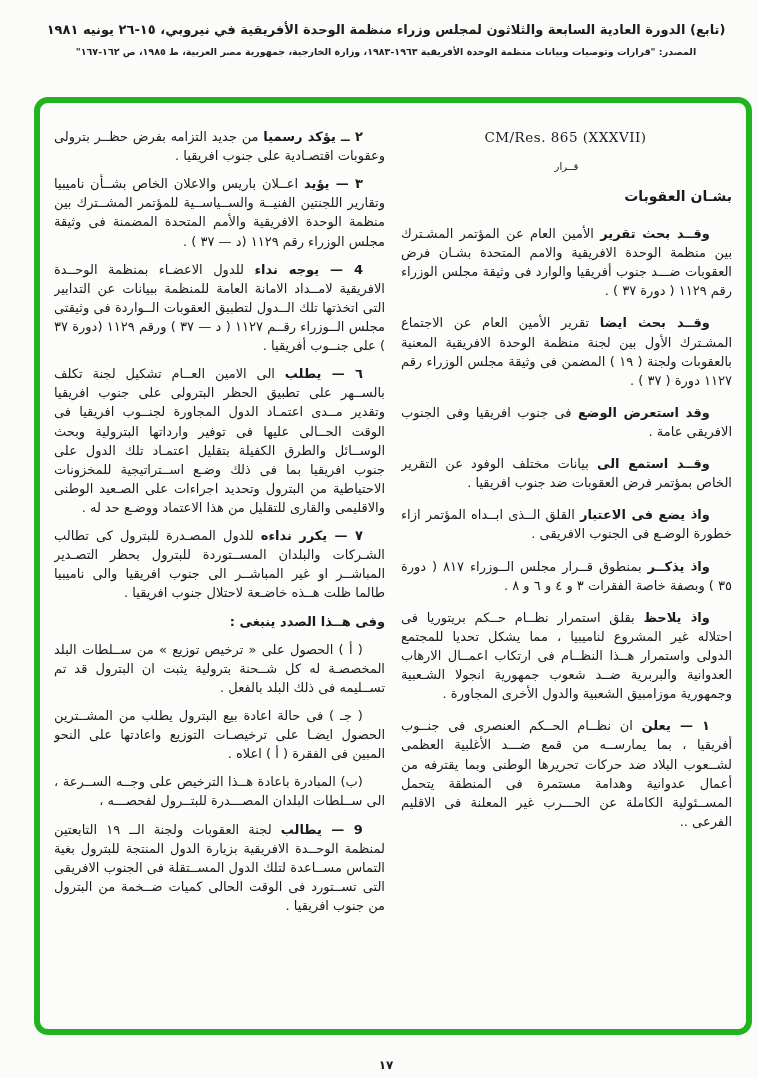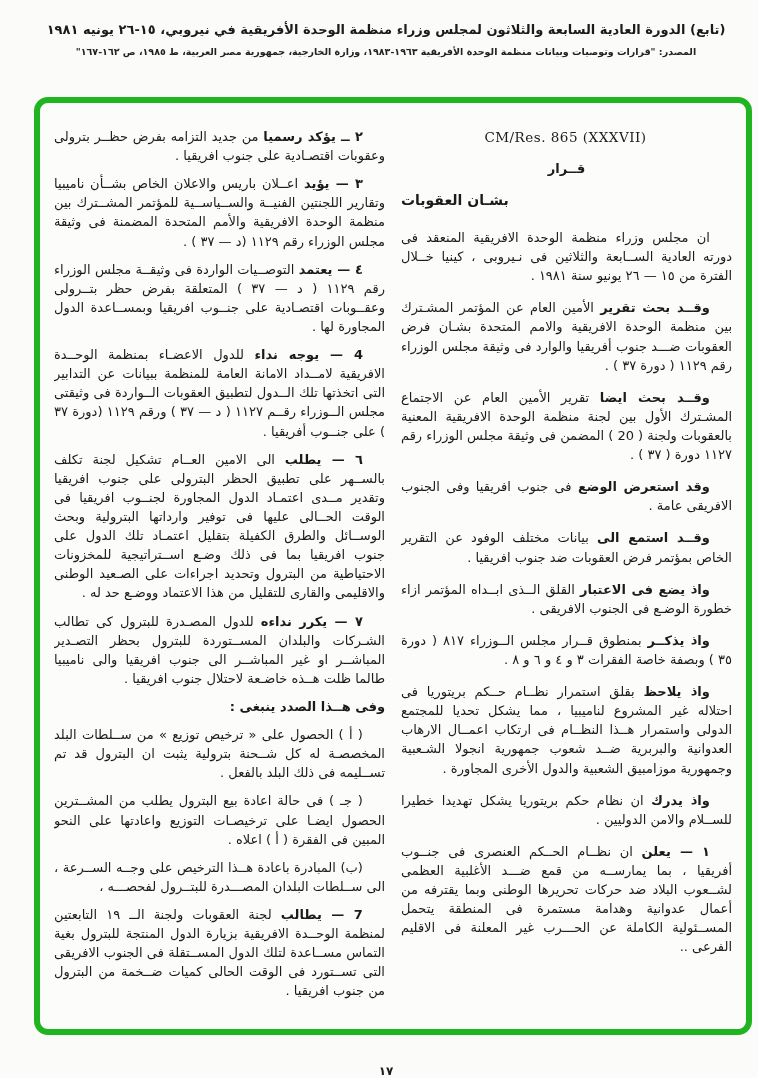--- a/index.html
+++ b/index.html
@@ -57,46 +57,46 @@
   .docref {
     direction: ltr;
     text-align: center;
     font-family: "DejaVu Serif", serif;
     font-size: 13.5px;
     margin: 2px 2px 16px 0;
     letter-spacing: 0.5px;
   }
   .res-title {
     text-align: center;
-    font-weight: bold;
-    font-size: 13px;
+    font-weight: normal;
+    font-size: 10px;
     margin: 10px 0 16px 0;
   }
   .res-subtitle {
-    text-align: left;
+    text-align: right;
     font-weight: bold;
     font-size: 14px;
     margin: 0 0 20px 0;
   }
   .para {
     font-size: 13px;
     line-height: 1.47;
     text-align: justify;
     margin: 0 0 9px 0;
     text-indent: 1.7em;
   }
   .col-right .para { margin-bottom: 13px; }
   .para .lead { font-weight: bold; }
   .para.flush {
     text-indent: 0;
     font-weight: bold;
   }
   .footer {
     position: absolute;
-    bottom: 0;
+    bottom: 6px;
     left: 0;
     width: 100%;
     text-align: center;
     font-size: 12px;
     font-weight: bold;
   }
 </style>
 </head>
 <body>
 
@@ -108,67 +108,64 @@
   </div>
 
   <div class="content-box" style="border-color: rgb(33, 180, 33);">
 
     <div class="col col-right">
       <div class="docref">CM/Res. 865 (XXXVII)</div>
       <div class="res-title">قــرار</div>
       <div class="res-subtitle">بشـان العقوبات</div>
       <div>
 
-          <p class="para"><span>ان مجلس وزراء منظمة الوحدة الافريقية المنعقد فى دورته العادية الســابعة والثلاثين فى نـيروبى ، كينيا خــلال الفترة من ١٥ — ٢٦ يونيو سنة ١٩٨١ .</span></p>
 
           <p class="para"><b class="lead">وقــد بحث تقرير</b><span> الأمين العام عن المؤتمر المشـترك بين منظمة الوحدة الافريقية والامم المتحدة بشـان فرض العقوبات ضـــد جنوب أفريقيا والوارد فى وثيقة مجلس الوزراء رقم ١١٢٩ ( دورة ٣٧ ) .</span></p>
 
-          <p class="para"><b class="lead">وقــد بحث ايضا</b><span> تقرير الأمين العام عن الاجتماع المشـترك الأول بين لجنة منظمة الوحدة الافريقية المعنية بالعقوبات ولجنة ( 20 ) المضمن فى وثيقة مجلس الوزراء رقم ١١٢٧ دورة ( ٣٧ ) .</span></p>
+          <p class="para"><b class="lead">وقــد بحث ايضا</b><span> تقرير الأمين العام عن الاجتماع المشـترك الأول بين لجنة منظمة الوحدة الافريقية المعنية بالعقوبات ولجنة ( ١٩ ) المضمن فى وثيقة مجلس الوزراء رقم ١١٢٧ دورة ( ٣٧ ) .</span></p>
 
           <p class="para"><b class="lead">وقد استعرض الوضع</b><span> فى جنوب افريقيا وفى الجنوب الافريقى عامة .</span></p>
 
 
           <p class="para"><b class="lead">وقــد استمع الى</b><span> بيانات مختلف الوفود عن التقرير الخاص بمؤتمر فرض العقوبات ضد جنوب افريقيا .</span></p>
 
           <p class="para"><b class="lead">واذ يضع فى الاعتبار</b><span> القلق الــذى ابــداه المؤتمر ازاء خطورة الوضـع فى الجنوب الافريقى .</span></p>
 
           <p class="para"><b class="lead">واذ يذكــر</b><span> بمنطوق قــرار مجلس الــوزراء ٨١٧ ( دورة ٣٥ ) وبصفة خاصة الفقرات ٣ و ٤ و ٦ و ٨ .</span></p>
 
           <p class="para"><b class="lead">واذ يلاحظ</b><span> بقلق استمرار نظــام حــكم بريتوريا فى احتلاله غير المشروع لناميبيا ، مما يشكل تحديا للمجتمع الدولى واستمرار هــذا النظــام فى ارتكاب اعمــال الارهاب العدوانية والبربرية ضــد شعوب جمهورية انجولا الشـعبية وجمهورية موزامبيق الشعبية والدول الأخرى المجاورة .</span></p>
 
-          <p class="para"><b class="lead">واذ يدرك</b><span> ان نظام حكم بريتوريا يشكل تهديدا خطيرا للســلام والامن الدوليين .</span></p>
 
           <p class="para"><b class="lead">١ — يعلن</b><span> ان نظــام الحــكم العنصرى فى جنــوب أفريقيا ، بما يمارســه من قمع ضـــد الأغلبية العظمى لشــعوب البلاد ضد حركات تحريرها الوطنى وبما يقترفه من أعمال عدوانية وهدامة مستمرة فى المنطقة يتحمل المســئولية الكاملة عن الحـــرب غير المعلنة فى الاقليم الفرعى ..</span></p>
         </div>
     </div>
 
     <div class="col col-left">
       <div>
 
           <p class="para"><b class="lead">٢ ــ يؤكد رسميا</b><span> من جديد التزامه بفرض حظــر بترولى وعقوبات اقتصـادية على جنوب افريقيا .</span></p>
 
           <p class="para"><b class="lead">٣ — يؤيد</b><span> اعــلان باريس والاعلان الخاص بشــأن ناميبيا وتقارير اللجنتين الفنيــة والســياســية للمؤتمر المشــترك بين منظمة الوحدة الافريقية والأمم المتحدة المضمنة فى وثيقة مجلس الوزراء رقم ١١٢٩ (د — ٣٧ ) .</span></p>
 
-          <p class="para"><b class="lead">٤ — يعتمد</b><span> التوصــيات الواردة فى وثيقــة مجلس الوزراء رقم ١١٢٩ ( د — ٣٧ ) المتعلقة بفرض حظر بتــرولى وعقــوبات اقتصـادية على جنــوب افريقيا وبمســاعدة الدول المجاورة لها .</span></p>
 
           <p class="para"><b class="lead">4 — يوجه نداء</b><span> للدول الاعضـاء بمنظمة الوحــدة الافريقية لامــداد الامانة العامة للمنظمة ببيانات عن التدابير التى اتخذتها تلك الــدول لتطبيق العقوبات الــواردة فى وثيقتى مجلس الــوزراء رقــم ١١٢٧ ( د — ٣٧ ) ورقم ١١٢٩ (دورة ٣٧ ) على جنــوب أفريقيا .</span></p>
 
           <p class="para"><b class="lead">٦ — يطلب</b><span> الى الامين العــام تشكيل لجنة تكلف بالســهر على تطبيق الحظر البترولى على جنوب افريقيا وتقدير مــدى اعتمـاد الدول المجاورة لجنــوب افريقيا فى الوقت الحــالى عليها فى توفير وارداتها البترولية وبحث الوســائل والطرق الكفيلة بتقليل اعتمـاد تلك الدول على جنوب افريقيا بما فى ذلك وضـع اســتراتيجية للمخزونات الاحتياطية من البترول وتحديد اجراءات على الصـعيد الوطنى والاقليمى والقارى للتقليل من هذا الاعتماد ووضـع حد له .</span></p>
 
           <p class="para"><b class="lead">٧ — يكرر نداءه</b><span> للدول المصـدرة للبترول كى تطالب الشـركات والبلدان المســتوردة للبترول بحظر التصـدير المباشــر او غير المباشــر الى جنوب افريقيا والى ناميبيا طالما ظلت هــذه خاضـعة لاحتلال جنوب افريقيا .</span></p>
 
           <p class="para flush"><b class="lead">وفى هــذا الصدد ينبغى :</b></p>
 
           <p class="para"><span>( أ ) الحصول على « ترخيص توزيع » من ســلطات البلد المخصصـة له كل شــحنة بترولية يثبت ان البترول قد تم تســليمه فى ذلك البلد بالفعل .</span></p>
 
           <p class="para"><span>( جـ ) فى حالة اعادة بيع البترول يطلب من المشــترين الحصول ايضـا على ترخيصـات التوزيع واعادتها على النحو المبين فى الفقرة ( أ ) اعلاه .</span></p>
 
           <p class="para"><span>(ب) المبادرة باعادة هــذا الترخيص على وجــه الســرعة ، الى ســلطات البلدان المصـــدرة للبتــرول لفحصـــه ،</span></p>
 
-          <p class="para"><b class="lead">7 — يطالب</b><span> لجنة العقوبات ولجنة الــ ١٩ التابعتين لمنظمة الوحــدة الافريقية بزيارة الدول المنتجة للبترول بغية التماس مســاعدة لتلك الدول المســتقلة فى الجنوب الافريقى التى تســتورد فى الوقت الحالى كميات ضــخمة من البترول من جنوب افريقيا .</span></p>
+          <p class="para"><b class="lead">9 — يطالب</b><span> لجنة العقوبات ولجنة الــ ١٩ التابعتين لمنظمة الوحــدة الافريقية بزيارة الدول المنتجة للبترول بغية التماس مســاعدة لتلك الدول المســتقلة فى الجنوب الافريقى التى تســتورد فى الوقت الحالى كميات ضــخمة من البترول من جنوب افريقيا .</span></p>
         </div>
     </div>
 
   </div>
 
   <div class="footer">
     <span>١٧</span>
   </div>
 
 </div>

